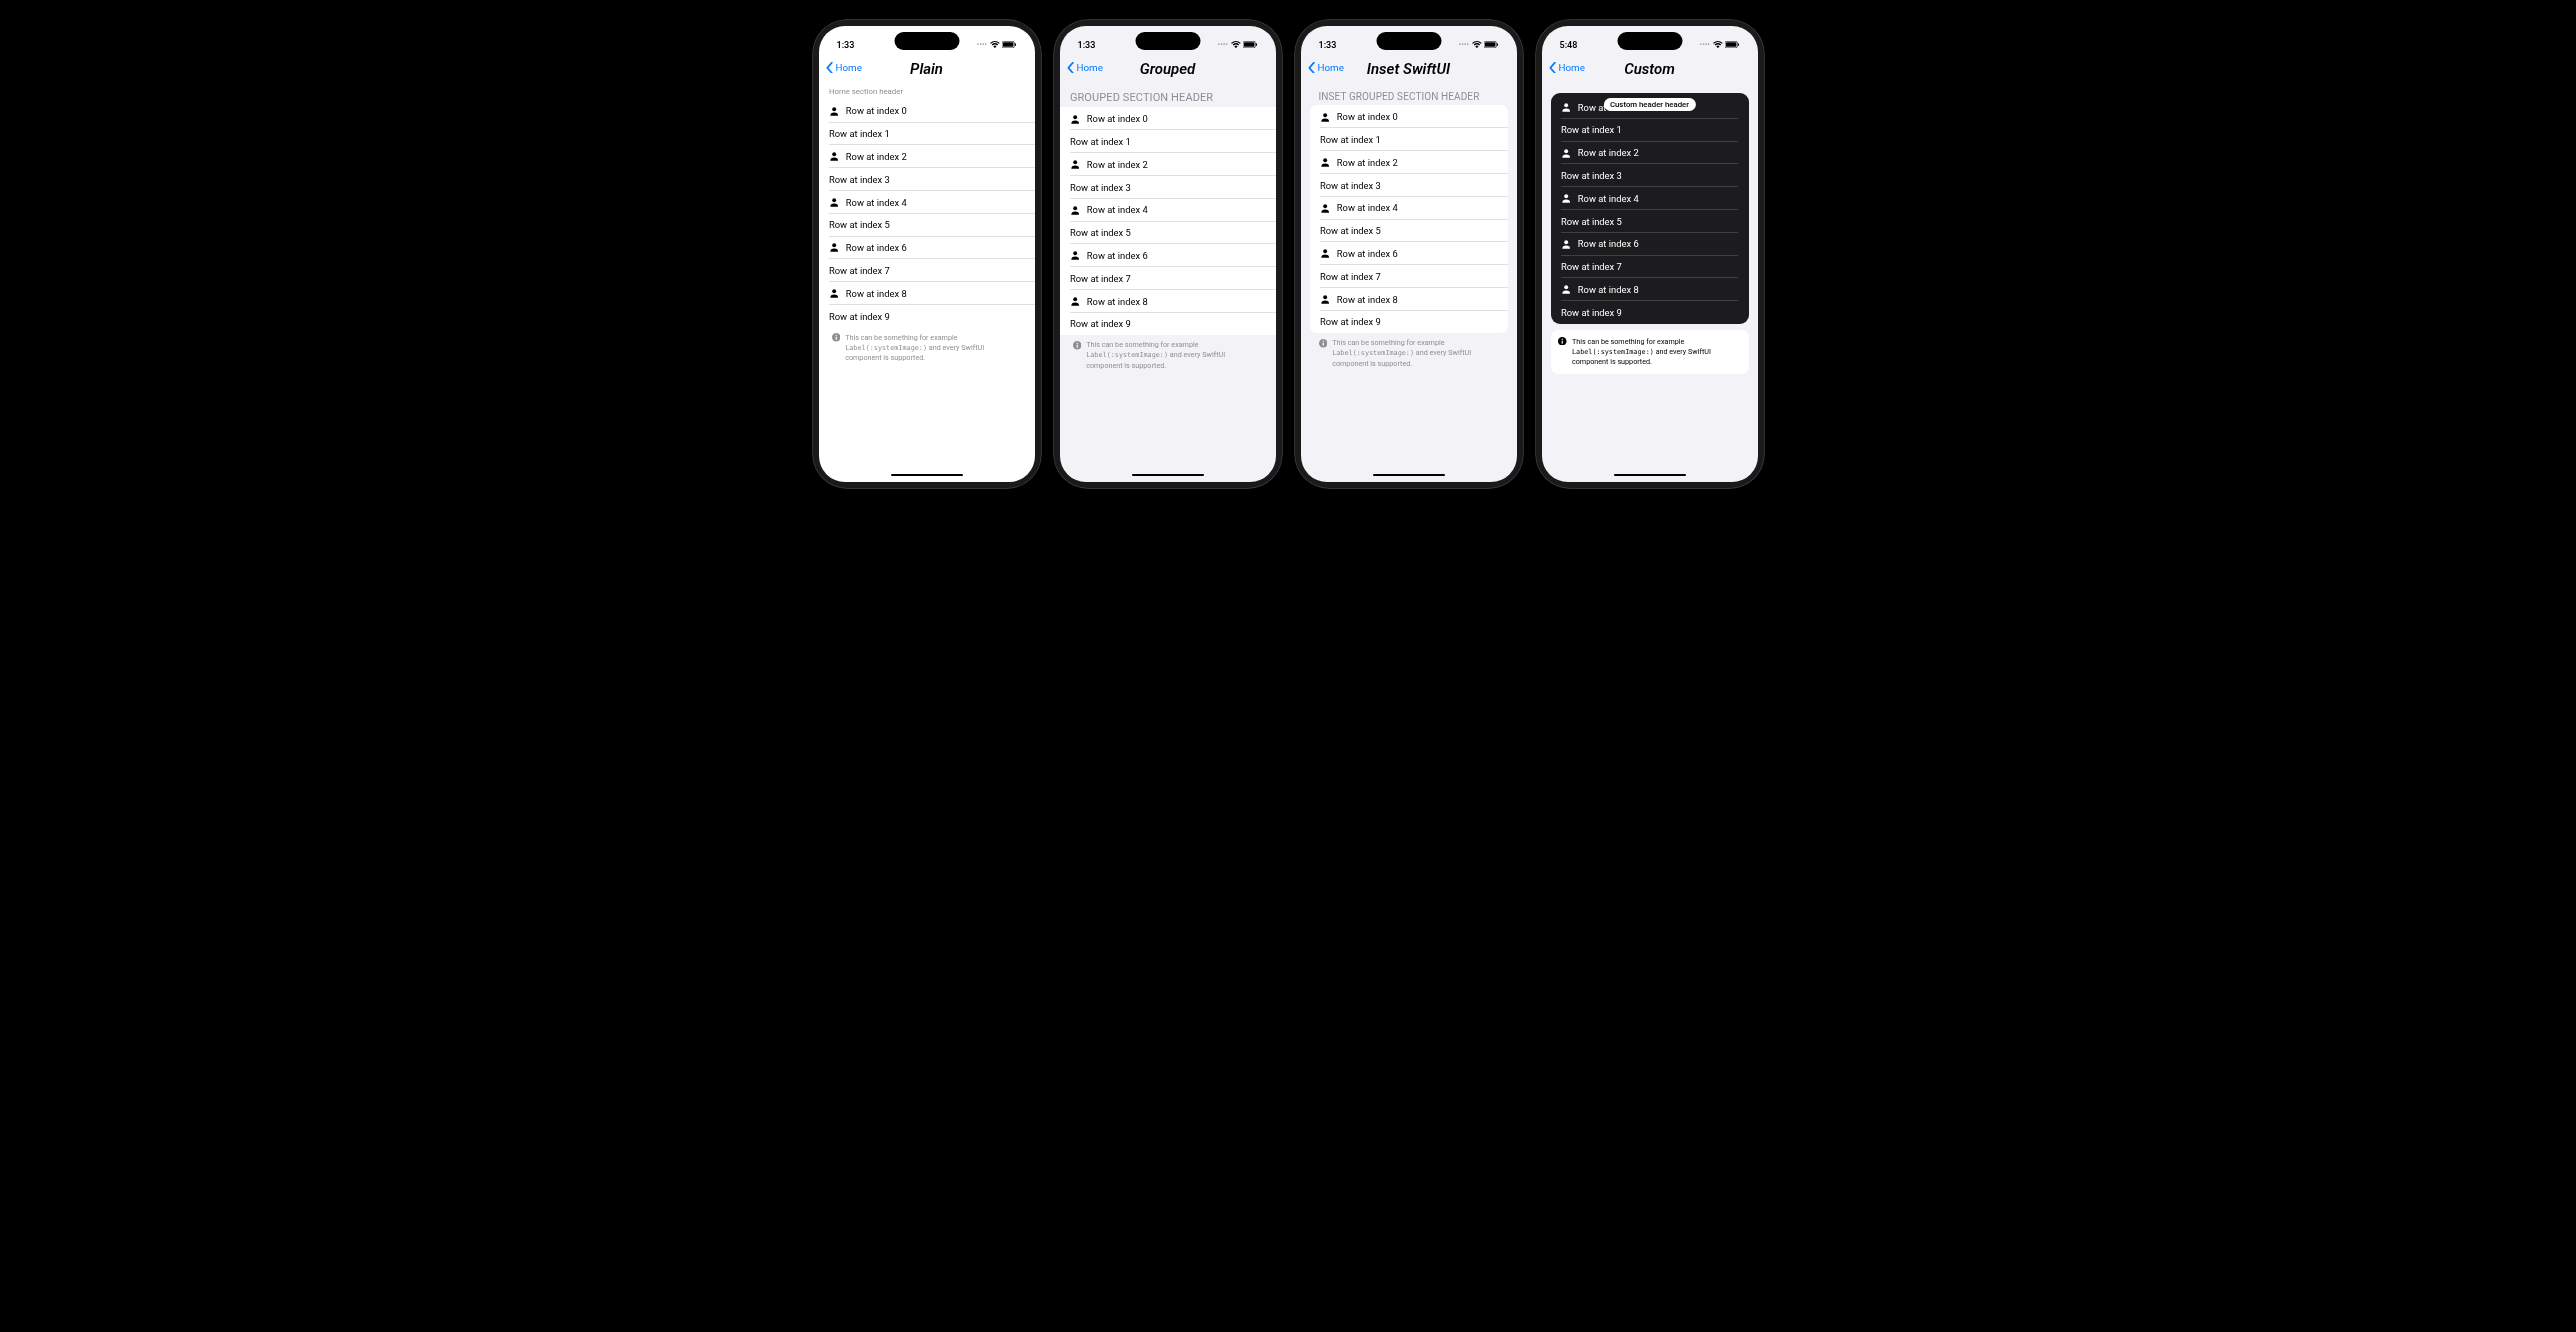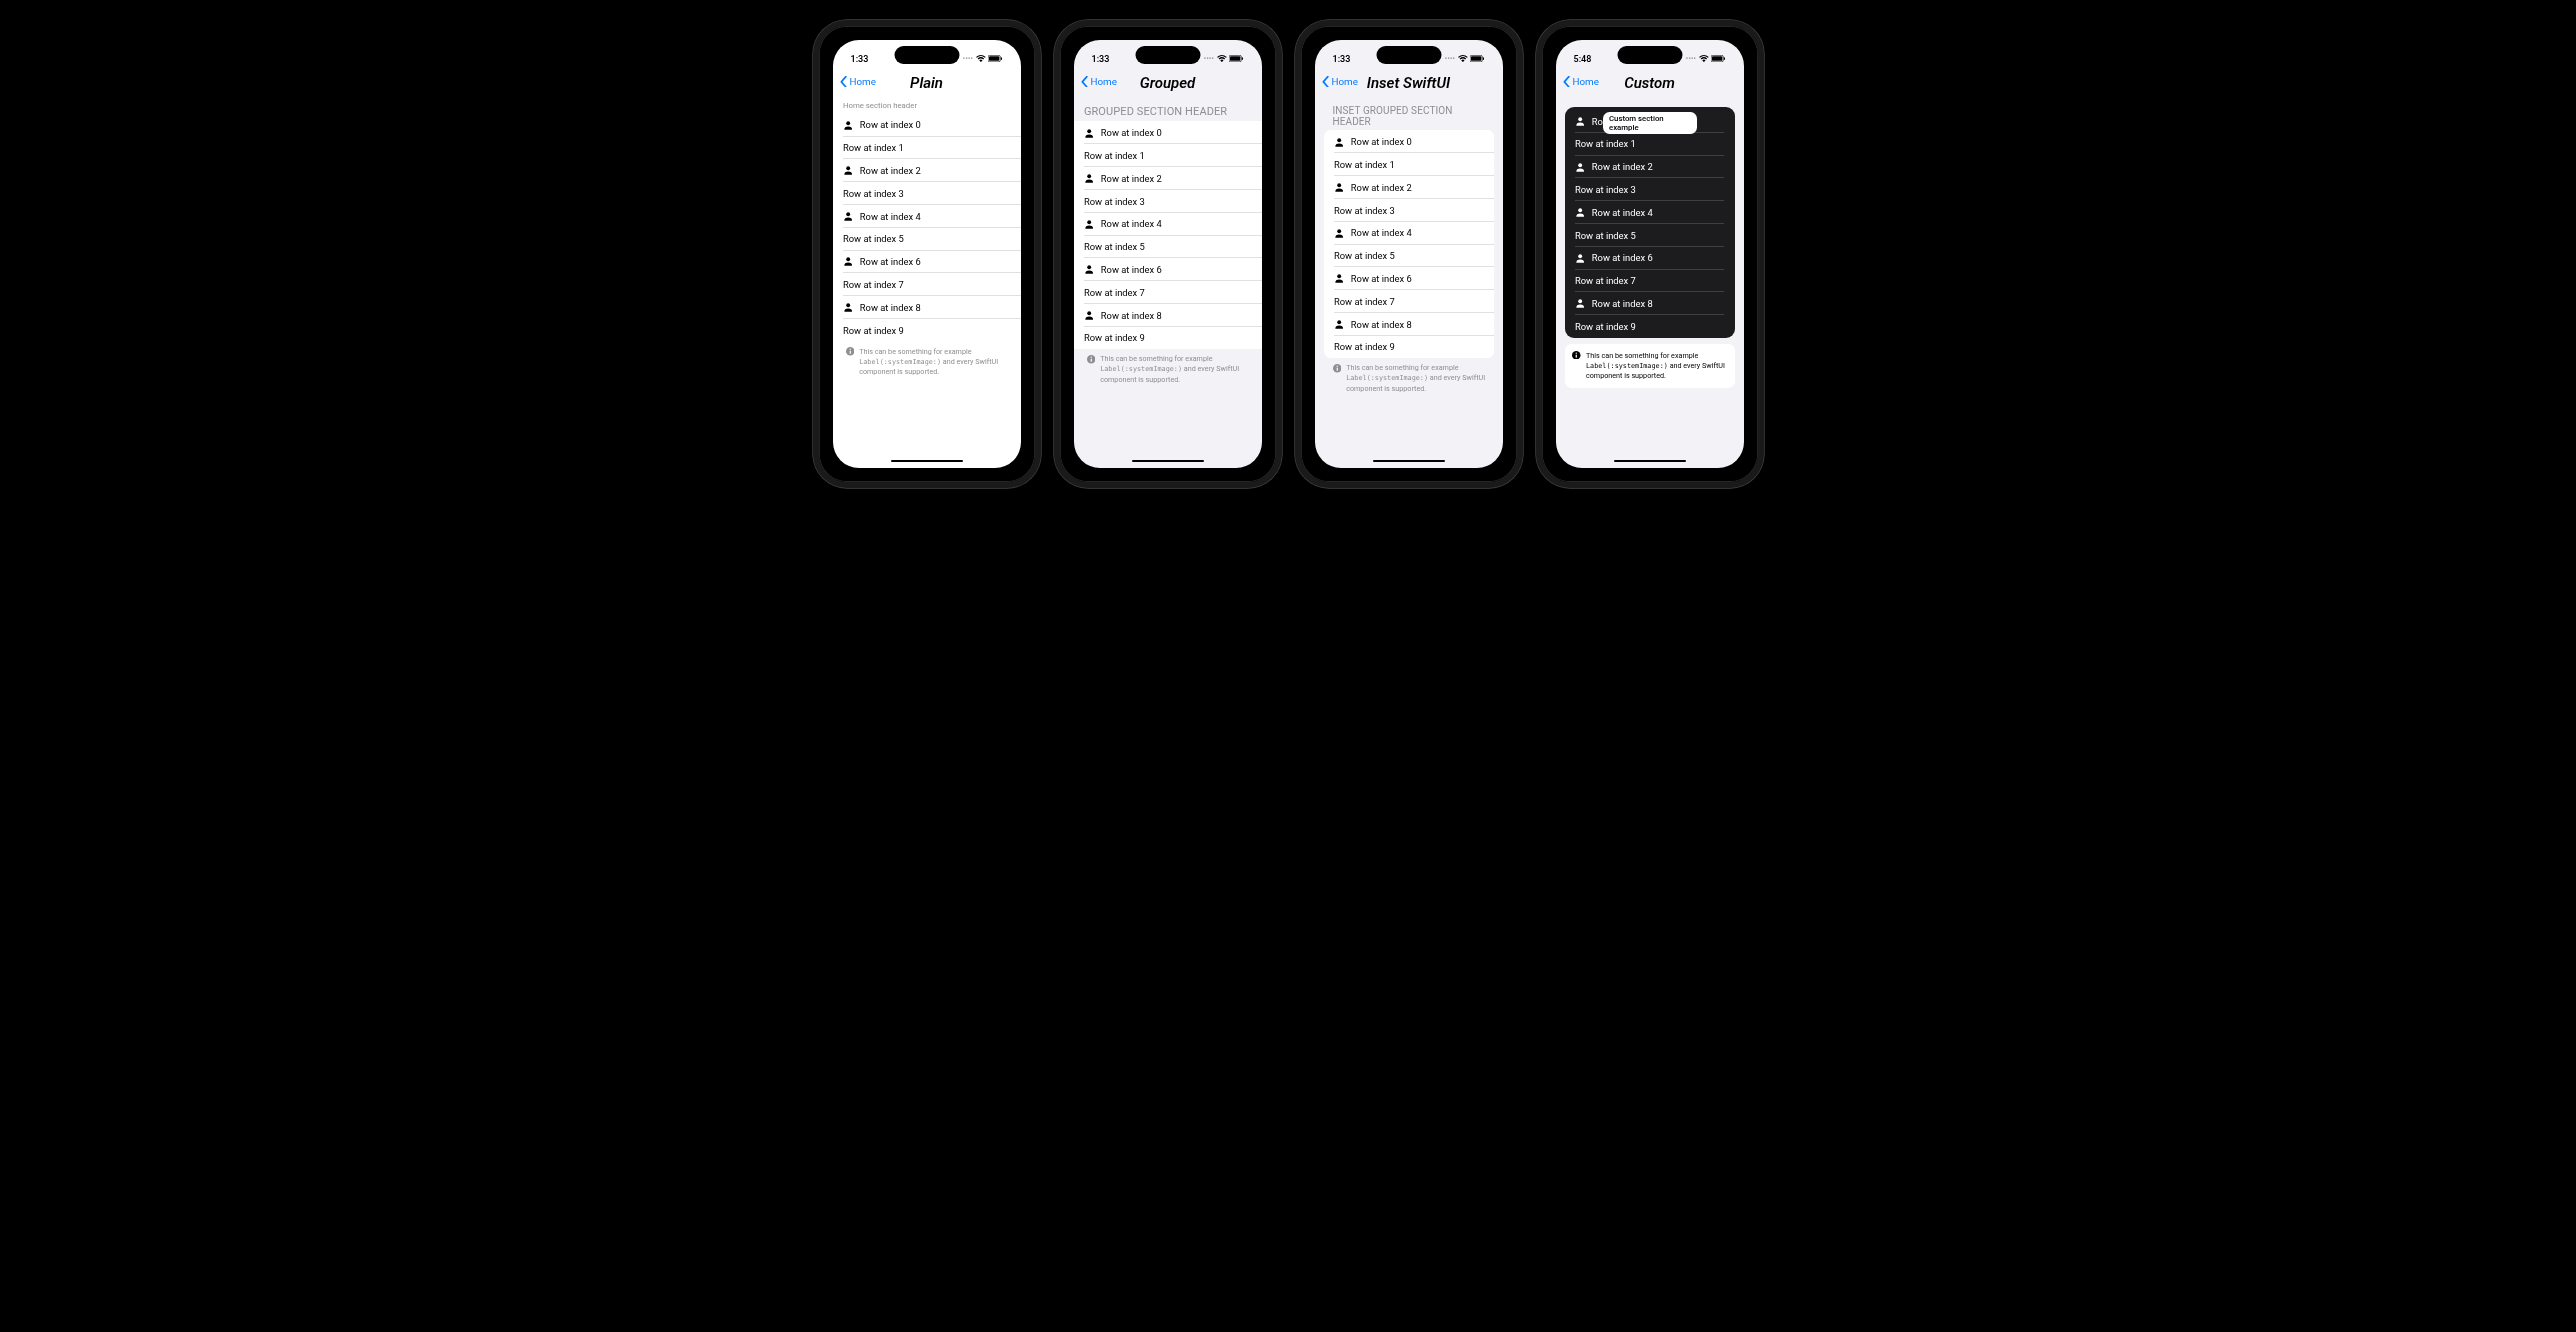--- a/index.html
+++ b/index.html
@@ -12,21 +12,21 @@
   gap: 13px;
   padding: 19.5px 13px;
   min-height: 100vh;
 }
 .phone-frame {
   width: 228px;
   height: 468px;
   background: #000;
   border: 6.5px solid #1a1a1a;
   border-radius: 34px;
-  padding: 14px;
+  padding: 0;
   position: relative;
   box-shadow: inset 0 0 0 0.7px #333, 0 0 0 0.7px #444;
 }
 .phone-screen {
   width: 100%;
   height: 100%;
   border-radius: 26px;
   overflow: hidden;
   position: relative;
 }
@@ -552,21 +552,21 @@
       <div class="nav-back">
         <span><svg width="7.2" height="11.7" viewBox="0 0 11 18">
               <path d="M9 1 L2 9 L9 17" stroke="#007aff" stroke-width="2.5" fill="none" stroke-linecap="round" stroke-linejoin="round"></path>
             </svg></span>
         <span>Home</span>
       </div>
       <span class="nav-title">Custom</span>
     </div>
 
     <div class="custom-wrap">
-      <div class="custom-header-pill">Custom section example</div>
+      <div class="custom-header-pill">Custom header header</div>
       <div class="custom-surface">
           <div class="row-dark">
             <span class="person-icon">
               <svg width="10.4" height="10.4" viewBox="0 0 16 16">
                 <circle cx="8" cy="5" r="3" fill="#fff"></circle>
                 <path d="M2 15 Q2 10 8 10 Q14 10 14 15 Z" fill="#fff"></path>
               </svg>
             </span>
             <span>Row at index 0</span>
           </div>

